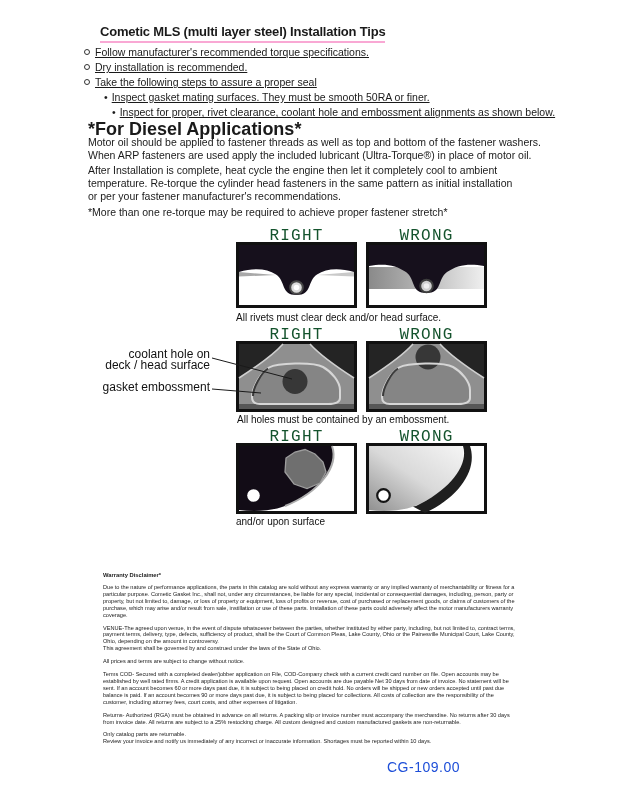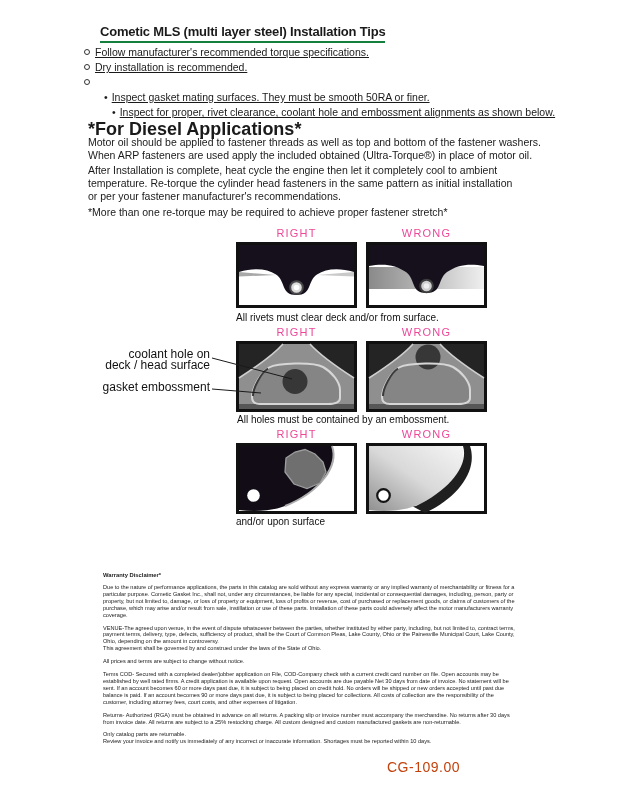--- a/index.html
+++ b/index.html
@@ -1,56 +1,56 @@
 <!DOCTYPE html>
 <html><head>
 <meta charset="utf-8">
 <style>
   html,body{margin:0;padding:0;background:#ffffff;}
   body{position:relative;width:618px;height:800px;overflow:hidden;
        font-family:"Liberation Sans",sans-serif;color:#1a1a1a;}
   .abs{position:absolute;}
   .title{font-weight:bold;font-size:13px;letter-spacing:-0.2px;
-         border-bottom:2px solid #15803d;padding-bottom:2px;display:inline-block;}
+         border-bottom:2px solid #f9a8d4;padding-bottom:2px;display:inline-block;}
   .tipline{font-size:10.5px;line-height:15px;white-space:nowrap;}
   .dot{display:inline-block;width:4px;height:4px;border:1px solid #333;
        border-radius:50%;margin-right:5px;vertical-align:1px;background:#fff;}
   .bdot{display:inline-block;margin-right:4px;font-size:10.5px;}
   .h2{font-weight:bold;font-size:18px;}
   .body-line{font-size:10.5px;line-height:13px;white-space:nowrap;}
-  .rw-label{font-size:11px;letter-spacing:1.2px;color:#ec4899;text-align:center;width:121px;}
+  .rw-label{font-size:16px;letter-spacing:1.2px;color:#14532d;text-align:center;width:121px;font-family:Liberation Mono, monospace;}
   .cap{font-size:10px;color:#111;line-height:11.5px;white-space:nowrap;}
   .small-label{font-size:12px;line-height:11px;text-align:right;width:122px;color:#111;}
   .warranty{width:415px;color:#222;}
   .whead{font-size:5.8px;font-weight:bold;margin:0 0 6px 0;}
   .wp{font-size:5.6px;line-height:6.9px;margin:0 0 6px 0;}
   .tight{margin-bottom:0;}
-  .footer-code{font-size:14px;letter-spacing:0.5px;color:#c2410c;}
+  .footer-code{font-size:14px;letter-spacing:0.5px;color:#1d4ed8;}
   svg{display:block;}
 </style>
 </head>
 <body>
 
 <div class="abs" style="left:100px;top:22px;">
   <span class="title">Cometic MLS (multi layer steel) Installation Tips</span>
 </div>
 
 <div class="abs" style="left:84px;top:45px;text-decoration:underline;">
   <div class="tipline"><span class="dot"></span><span>Follow manufacturer's recommended torque specifications.</span></div>
   <div class="tipline"><span class="dot"></span><span>Dry installation is recommended.</span></div>
-  <div class="tipline"><span class="dot"></span></div>
+  <div class="tipline"><span class="dot"></span><span>Take the following steps to assure a proper seal</span></div>
   <div class="tipline" style="margin-left:20px;"><span class="bdot">•</span><span>Inspect gasket mating surfaces.  They must be smooth 50RA or finer.</span></div>
   <div class="tipline" style="margin-left:28px;"><span class="bdot">•</span><span>Inspect for proper, rivet clearance, coolant hole and embossment alignments as shown below.</span></div>
 </div>
 
 <div class="abs h2" style="left:88px;top:119px;">*For Diesel Applications*</div>
 
 <div class="abs" style="left:88px;top:136px;">
   <div class="body-line">Motor oil should be applied to fastener threads as well as top and bottom of the fastener washers.</div>
-  <div class="body-line">When ARP fasteners are used apply the included obtained (Ultra-Torque®) in place of motor oil.</div>
+  <div class="body-line">When ARP fasteners are used apply the included lubricant (Ultra-Torque®) in place of motor oil.</div>
 </div>
 
 <div class="abs" style="left:88px;top:164px;">
   <div class="body-line">After Installation is complete, heat cycle the engine then let it completely cool to ambient</div>
   <div class="body-line">temperature. Re-torque the cylinder head fasteners in the same pattern as initial installation</div>
   <div class="body-line">or per your fastener manufacturer's recommendations.</div>
 </div>
 
 <div class="abs body-line" style="left:88px;top:206px;">*More than one re-torque may be required to achieve proper fastener stretch*</div>
 
@@ -79,21 +79,21 @@
     </defs>
     <rect x="1.5" y="1.5" width="118" height="63" fill="#ffffff" stroke="#111" stroke-width="3"></rect>
     <rect x="3" y="25" width="115" height="22" fill="url(#deckg)"></rect>
     <rect x="3" y="47" width="115" height="16" fill="#ffffff"></rect>
     <path fill="#16101c" d="M3,3 H118 V24 C103,21 91,23 81,30 C71,37.5 76.5,51 60.5,51 C44.5,51 50,37.5 40,30 C30,23 18,21 3,24 Z"></path>
     <circle cx="60.5" cy="44" r="6.3" fill="#cfcfcf" stroke="#3d3d3d" stroke-width="2"></circle>
     <circle cx="60.5" cy="44" r="2.8" fill="#efefef"></circle>
   </svg>
 </div>
 
-<div class="abs cap" style="left:236px;top:312px;">All rivets must clear deck and/or from surface.</div>
+<div class="abs cap" style="left:236px;top:312px;">All rivets must clear deck and/or head surface.</div>
 
 <div class="abs rw-label" style="left:236px;top:326px;">RIGHT</div>
 <div class="abs rw-label" style="left:366px;top:326px;">WRONG</div>
 
 <div class="abs small-label" style="left:88px;top:349px;">
   <div>coolant hole on</div>
   <div>deck / head surface</div>
 </div>
 <div class="abs small-label" style="left:88px;top:382px;">gasket embossment</div>
 

